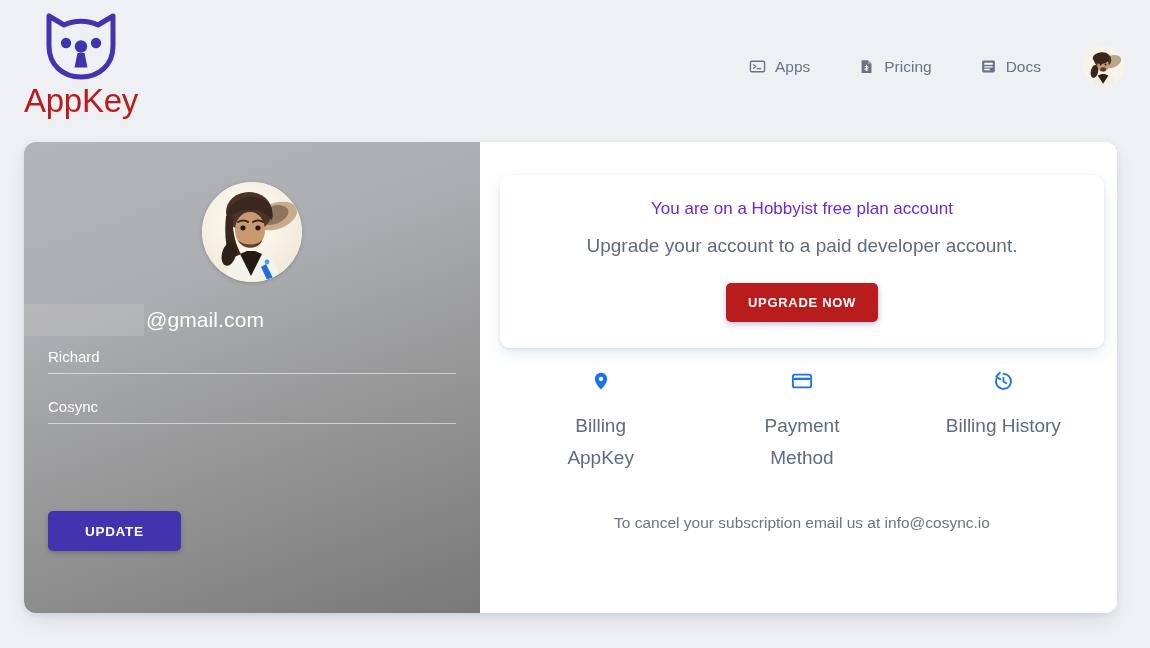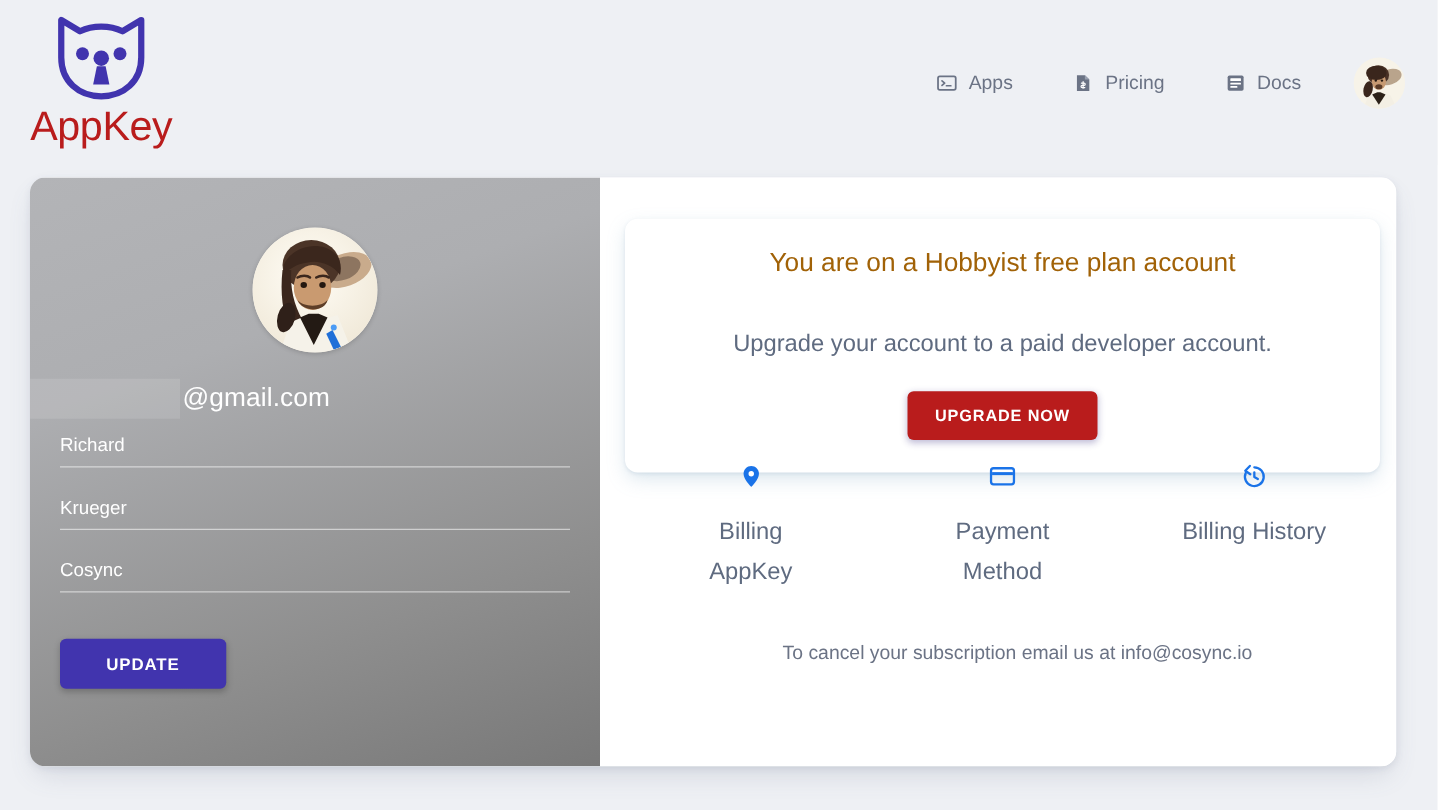--- a/index.html
+++ b/index.html
@@ -190,23 +190,23 @@
     left: 20px;
     top: 33px;
     width: 604px;
     border-radius: 10px;
     background: #ffffff;
     box-shadow: 0 6px 16px -2px rgba(120,160,190,0.28), 0 1px 3px rgba(120,150,180,0.18);
     padding: 24px 20px 26px 20px;
     text-align: center;
   }
   .plan-line1 {
-    font-size: 21px;
-    color: #a16207;
-    margin-bottom: 42px;
+    font-size: 17px;
+    color: #6d28d9;
+    margin-bottom: 16px;
   }
   .plan-line2 {
     font-size: 19px;
     color: #5f6b80;
     margin-bottom: 26px;
   }
   .upgrade-btn {
     background: #b91c1c;
     color: #ffffff;
     border: none;
@@ -243,21 +243,21 @@
   .option-icon svg { display: block; }
   .option-label {
     font-size: 19px;
     color: #5f6b80;
     line-height: 1.68;
   }
   .opt-narrow { max-width: 120px; margin: 0 auto; }
 
   .cancel-note {
     position: absolute;
-    left: 32px;
+    left: 20px;
     top: 372px;
     width: 604px;
     text-align: center;
     font-size: 15.5px;
     color: #6b7385;
   }
 </style>
 </head>
 <body>
 
@@ -377,23 +377,20 @@
 
     <div class="email-row">
       <span class="email-redaction"></span><span class="email-domain">@gmail.com</span>
     </div>
 
     <div class="fields">
       <div class="field">
         <input type="text" value="Richard" style="">
       </div>
       <div class="field">
-        <input type="text" value="Krueger" style="">
-      </div>
-      <div class="field">
         <input type="text" value="Cosync" style="">
       </div>
     </div>
 
     <button class="update-btn">UPDATE</button>
   </div>
 
   <div class="content">
 
     <div class="plan-card">

